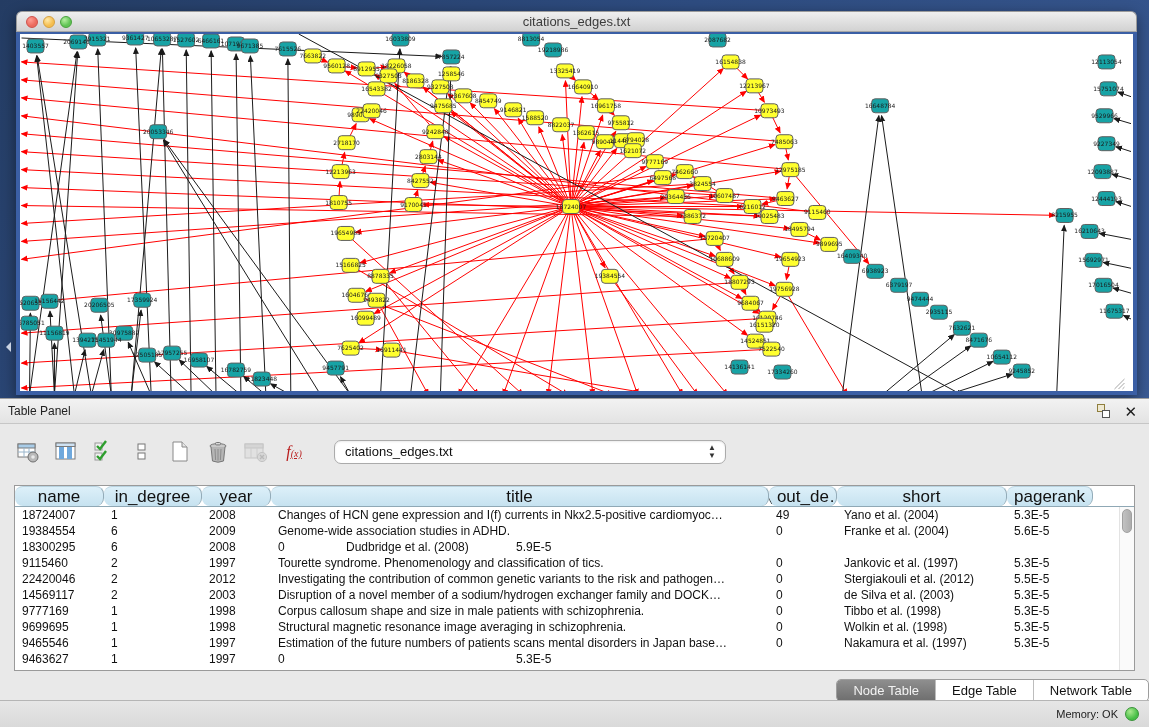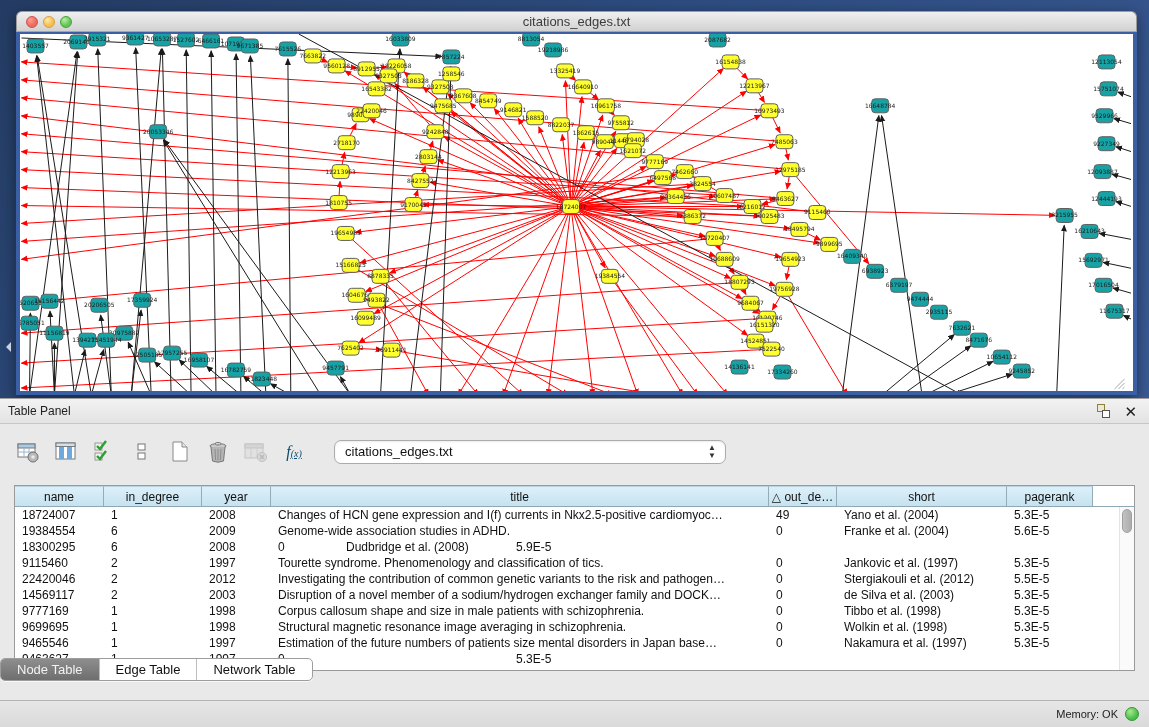--- a/index.html
+++ b/index.html
@@ -37,44 +37,44 @@
   .panel-header .panel-title { font-size:12px; color:#222; padding-left:8px; flex:1; }
   .panel-header .hdr-icons { display:flex; align-items:center; gap:12px; padding-right:12px; }
   .float-icon { width:15px; height:15px; position:relative; display:inline-block; }
   .float-icon .sq1 { position:absolute; left:0; top:0; width:8px; height:8px; border:1px solid #8F7E3C; background:#EFE9D2; }
   .float-icon .sq2 { position:absolute; left:5px; top:6px; width:8px; height:8px; border:1px solid #555; background:#FFF; }
   .close-x { font-size:15px; font-weight:bold; color:#1A1A1A; line-height:15px; cursor:default; }
 
   .panel-toolbar { height:55px; display:flex; align-items:center; padding-left:14px; gap:10px; }
   .tool-btn { width:28px; height:28px; display:flex; align-items:center; justify-content:center; }
   .tool-btn.disabled { opacity:.45; }
-  .fx-label { font-family:"Liberation Serif","DejaVu Serif",serif; font-style:italic; font-size:16px; color:#0c4a6e;text-decoration:underline; }
+  .fx-label { font-family:"Liberation Serif","DejaVu Serif",serif; font-style:italic; font-size:16px; color:#b91c1c;text-decoration:underline; }
   .fx-label small { font-size:10px; }
   .net-select { width:392px; height:24px; margin-left:16px; background:#FFF;
                 border:1px solid #ABABAB; border-radius:7px; box-shadow:inset 0 1px 2px rgba(0,0,0,.08);
                 display:flex; align-items:center; padding:0 10px; font-size:13px; color:#111; position:relative; }
   .net-select .updown { position:absolute; right:9px; top:3px; font-size:8px; color:#333; line-height:8px; text-align:center; }
 
   .table-wrap { position:absolute; left:14px; right:14px; top:86px; height:186px;
                 background:#FFF; border:1px solid #9A9A9A; overflow:hidden; }
   .tbl-header { display:flex; height:21px; border-bottom:1px solid #8FA8B5; background:#FFF; }
   .tbl-header .hcell { background:linear-gradient(#DDF0F9,#C6E2F0); border-right:1px solid #93ACB9;
-                       border-top:1px solid #B9D3E0; font-size:12px; color:#111;
+                       border-top:1px solid #B9D3E0; font-size:17px; color:#111;
                        display:flex; align-items:center; justify-content:center;
-                       overflow:hidden; white-space:nowrap; flex-shrink:0; }
+                       overflow:hidden; white-space:nowrap; flex-shrink:0;border-radius:8px; }
   .tbl-header .hfill { flex:1; background:#FFF; border:none; }
   .tbl-body { position:relative; }
   .tbl-row { display:flex; height:16px; line-height:16px; font-size:12px; color:#111; background:#FFF; }
   .tbl-row .cell { padding-left:7px; overflow:hidden; white-space:nowrap; flex-shrink:0; }
   .vscroll { position:absolute; right:0; top:21px; bottom:0; width:15px;
              background:#FAFAFA; border-left:1px solid #E3E3E3; }
   .vscroll .thumb { position:absolute; left:2px; top:2px; width:10px; height:24px; border-radius:6px;
                     background:linear-gradient(90deg,#C2C2C2,#ADADAD); border:1px solid #A0A0A0; }
 
-  .tabs-row { position:absolute; left:0; right:0; top:259px; display:flex; justify-content:flex-start; }
+  .tabs-row { position:absolute; left:0; right:0; top:280px; display:flex; justify-content:flex-end; }
   .seg-control { display:inline-flex; border:1px solid #9D9D9D; border-radius:5px; overflow:hidden;
                  background:#FFF; box-shadow:0 1px 0 rgba(255,255,255,.7); }
   .seg { padding:3px 16px; font-size:13px; color:#111; border-right:1px solid #BDBDBD; }
   .seg:last-child { border-right:none; }
   .seg.selected { background:linear-gradient(#8E8E8E,#6E6E6E); color:#F2F2F2; }
 
   .status-bar { position:absolute; left:0; right:0; bottom:0; height:27px;
                 background:linear-gradient(#E6E6E6,#D9D9D9); border-top:1px solid #B5B5B5;
                 display:flex; align-items:center; justify-content:flex-end; padding-right:10px; gap:7px; }
   .status-bar .mem-label { font-size:11px; color:#222; }
@@ -947,21 +947,21 @@
           <div class="cell" style="width: 69px;">1998</div>
           <div class="cell" style="width: 498px;">Structural magnetic resonance image averaging in schizophrenia.</div>
           <div class="cell" style="width: 68px;">0</div>
           <div class="cell" style="width: 170px;">Wolkin et al. (1998)</div>
           <div class="cell" style="width: 86px;">5.3E-5</div>
         </div>
         <div class="tbl-row">
           <div class="cell" style="width: 89px;">9465546</div>
           <div class="cell" style="width: 98px;">1</div>
           <div class="cell" style="width: 69px;">1997</div>
-          <div class="cell" style="width: 498px;">Estimation of the future numbers of patients size mental disorders in Japan base…</div>
+          <div class="cell" style="width: 498px;">Estimation of the future numbers of patients scans mental disorders in Japan base…</div>
           <div class="cell" style="width: 68px;">0</div>
           <div class="cell" style="width: 170px;">Nakamura et al. (1997)</div>
           <div class="cell" style="width: 86px;">5.3E-5</div>
         </div>
         <div class="tbl-row">
           <div class="cell" style="width: 89px;">9463627</div>
           <div class="cell" style="width: 98px;">1</div>
           <div class="cell" style="width: 69px;">1997</div>
           <div class="cell" style="width: 68px;">0</div>
           <div class="cell" style="width: 170px; margin-top: 19px;">Hescheler et al. (1997)</div>

